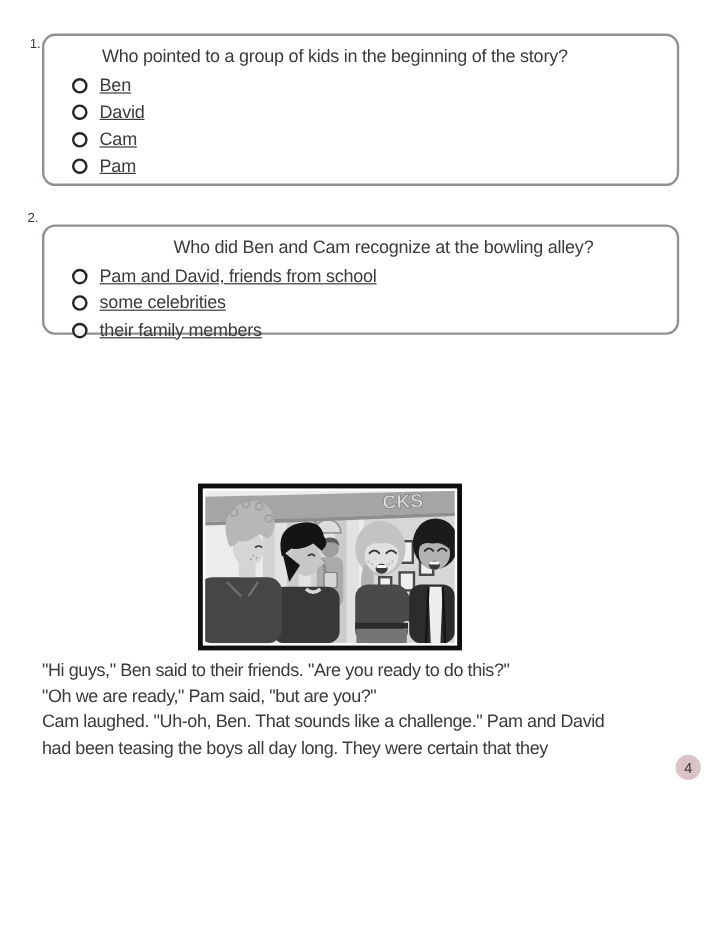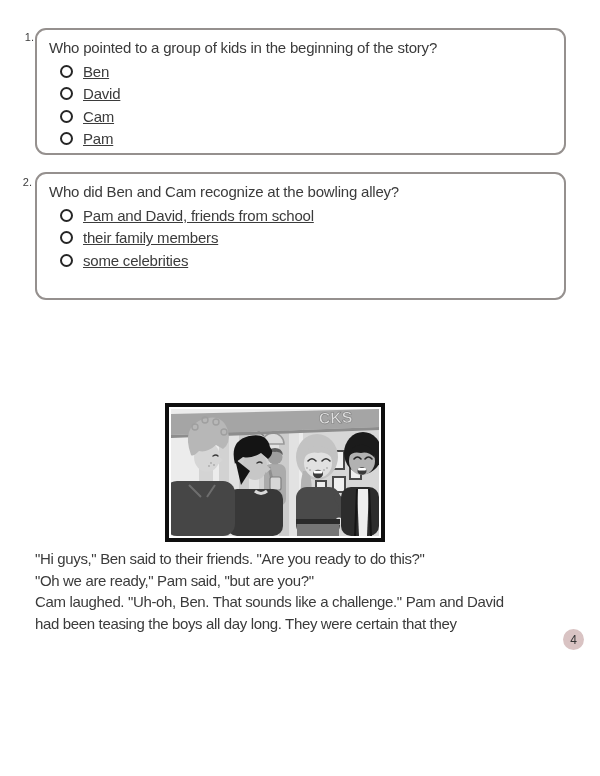--- a/index.html
+++ b/index.html
@@ -12,21 +12,21 @@
     position:absolute; width:20px; text-align:right;
     font-size:11px; color:#3c3c3c;
   }
   .qbox {
     position:absolute; left:35px; width:531px;
     border:2px solid #95908e; border-radius:11px;
     background:#ffffff; padding:8px 10px 4px 12px;
   }
   .qtext {
     font-size:15px; letter-spacing:-0.2px; line-height:20px;
-    white-space:nowrap; color:#3b3b3b; margin-bottom:2px;
+    white-space:nowrap; color:#3b3b3b; margin-bottom:2px;margin-left:36px;
   }
   .option {
     display:flex; align-items:center; gap:10px;
     height:22.5px; margin-left:11px; cursor:pointer;
   }
   .radio {
     width:13px; height:13px; flex:0 0 auto;
     border:2px solid #262626; border-radius:50%; background:#ffffff;
   }
   .option-label { font-size:15px; letter-spacing:-0.2px; white-space:nowrap; color:#3b3b3b;text-decoration:underline; }
@@ -76,33 +76,33 @@
       <span class="radio"></span>
       <span class="option-label">Cam</span>
     </label>
     <label class="option">
       <span class="radio"></span>
       <span class="option-label">Pam</span>
     </label>
   </section>
 
   <span class="qnum" style="left:12px; top:176px;">2.</span>
-  <section class="qbox" style="top:172px; height:128px;">
+  <section class="qbox" style="top:187px; height:92px;text-align:center;">
     <div class="qtext">Who did Ben and Cam recognize at the bowling alley?</div>
     <label class="option">
       <span class="radio"></span>
       <span class="option-label">Pam and David, friends from school</span>
     </label>
     <label class="option">
       <span class="radio"></span>
+      <span class="option-label">some celebrities</span>
+    </label>
+    <label class="option">
+      <span class="radio"></span>
       <span class="option-label">their family members</span>
-    </label>
-    <label class="option">
-      <span class="radio"></span>
-      <span class="option-label">some celebrities</span>
     </label>
   </section>
 
   <figure class="illustration">
     <svg viewBox="0 0 208 127">
 
       <rect x="0" y="0" width="208" height="127" fill="#ececec"></rect>
       <g>
         <rect x="48" y="18" width="10" height="109" fill="#d2d2d2"></rect>
         <rect x="58" y="18" width="10" height="109" fill="#e2e2e2"></rect>

